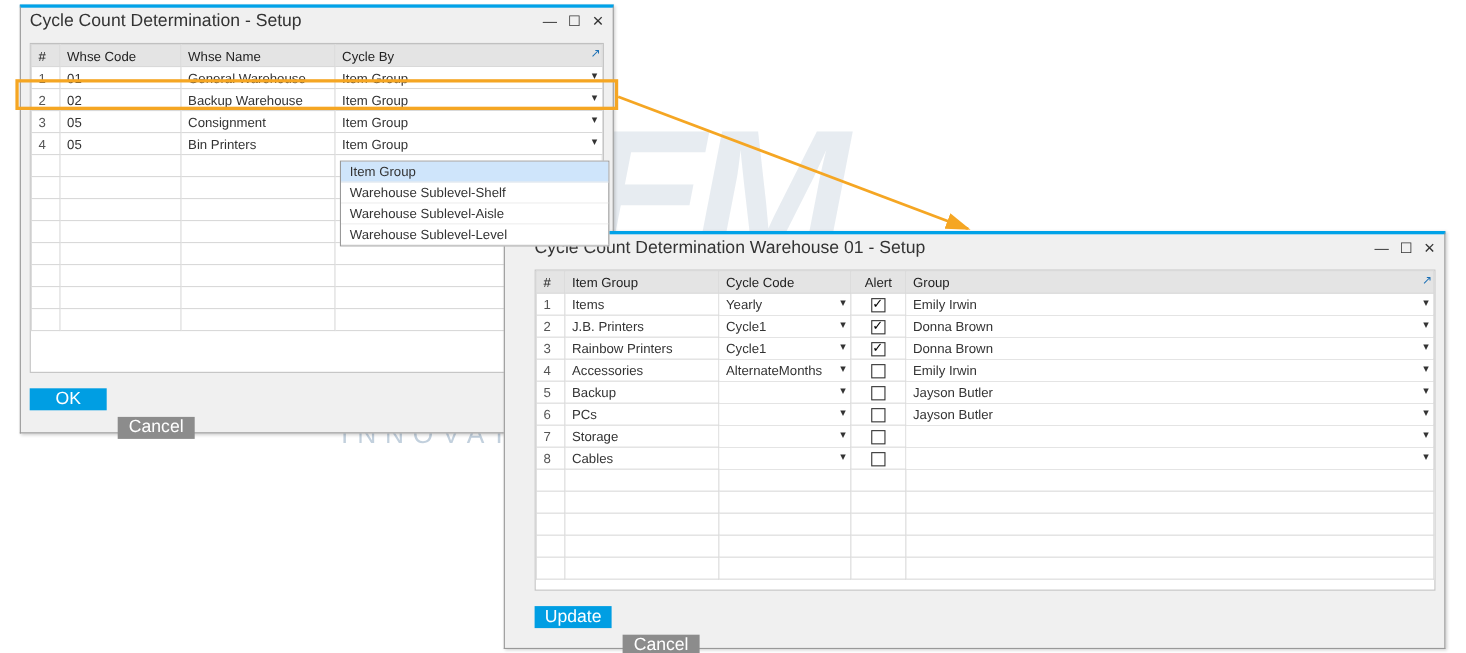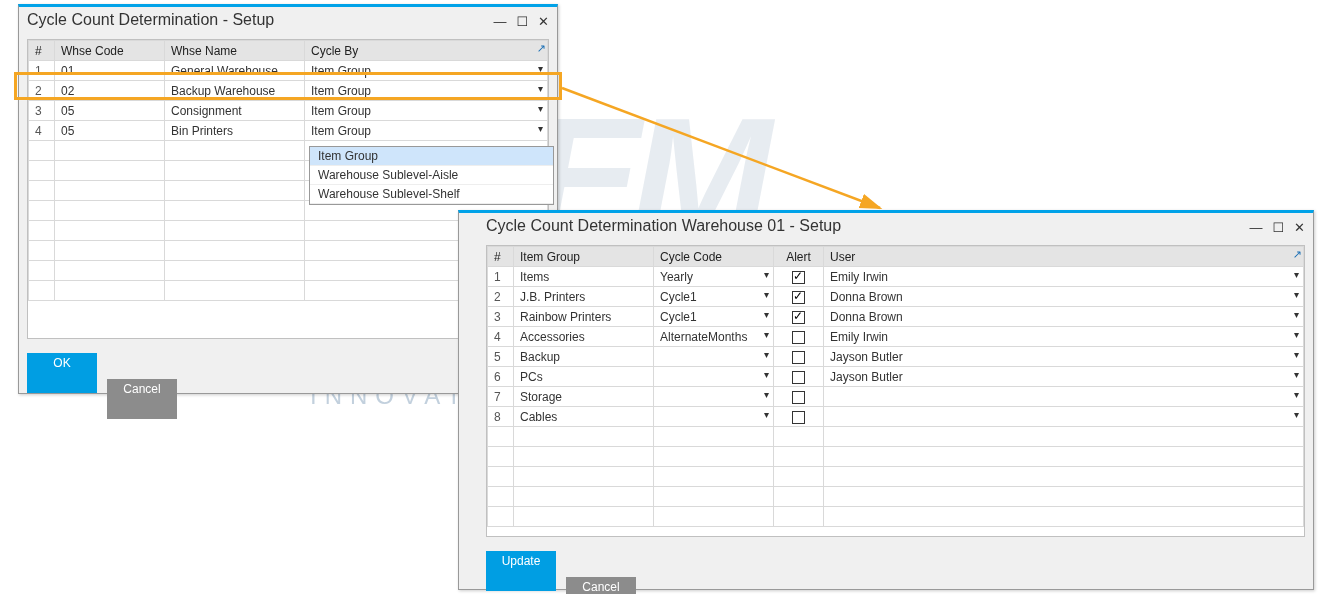--- a/index.html
+++ b/index.html
@@ -16,21 +16,21 @@
   }
   .window {
     position: absolute;
     background: #f0f0f0;
     border: 1px solid #999;
     border-top: 3px solid #00a2e8;
     box-shadow: 1px 1px 3px rgba(0,0,0,0.2);
   }
   .titlebar {
     display: flex;
-    align-items: flex-end;
+    align-items: center;
     padding: 4px 8px 6px 8px;
     font-size: 16px;
     color: #333;
   }
   .titlebar .title-text { flex: 1; }
   .titlebar .win-controls { display: flex; gap: 10px; font-size: 13px; }
   .titlebar .win-controls span { cursor: default; line-height: 14px; }
   .grid-wrap {
     margin: 4px 8px;
     background: #fff;
@@ -79,24 +79,24 @@
   }
   .dropdown-list .opt {
     padding: 2px 8px;
     border-bottom: 1px solid #eee;
     cursor: default;
   }
   .dropdown-list .opt.sel { background: #cfe5fb; }
   .btn-row { padding: 10px 8px 12px 8px; display:flex; gap:10px; }
   .btn {
     min-width: 70px;
-    height: 40px;
+    height: 20px;
     line-height: 20px;
     text-align: center;
-    font-size: 12px;
+    font-size: 16px;
     border: none;
     cursor: default;
   }
   .btn-primary { background: #009ee3; color: #fff; }
   .btn-secondary { background: #8c8c8c; color: #fff; margin-top: 26px; }
   .highlight-box {
     position: absolute;
     border: 3px solid #f5a623;
     pointer-events: none;
     z-index: 40;
@@ -250,22 +250,23 @@
             <td class="row-num"></td>
             <td></td>
             <td></td>
             <td></td>
           </tr>
         </tbody>
     </table>
 
     <div class="dropdown-list" style="left:281px; top:106px; width:245px;">
       <div class="opt sel">Item Group</div>
+      <div class="opt">Warehouse Sublevel-Shelf</div>
       <div class="opt">Warehouse Sublevel-Aisle</div>
-      <div class="opt">Warehouse Sublevel-Shelf</div>
+      <div class="opt">Warehouse Sublevel-Level</div>
     </div>
   </div>
   <div class="btn-row">
     <div class="btn btn-primary">OK</div>
     <div class="btn btn-secondary">Cancel</div>
   </div>
 </div>
 
 <div class="highlight-box" style="left:14px; top:72px; width:548px; height:28px;"></div>
 
@@ -289,21 +290,21 @@
   </div>
   <div class="grid-wrap" style="height:292px;">
     <span class="popout-icon">↗</span>
     <table class="grid">
       <thead>
         <tr>
           <th class="row-num">#</th>
           <th style="width:140px">Item Group</th>
           <th style="width:120px">Cycle Code</th>
           <th style="width:50px;text-align:center">Alert</th>
-          <th>User</th>
+          <th>Group</th>
         </tr>
       </thead>
       <tbody id="w2-body">
           <tr>
             <td class="row-num">1</td>
             <td>Items</td>
             <td class="cell-dropdown">Yearly</td>
             <td style="text-align:center"><span class="chk checked"></span></td>
             <td class="cell-dropdown">Emily Irwin</td>
           </tr>

